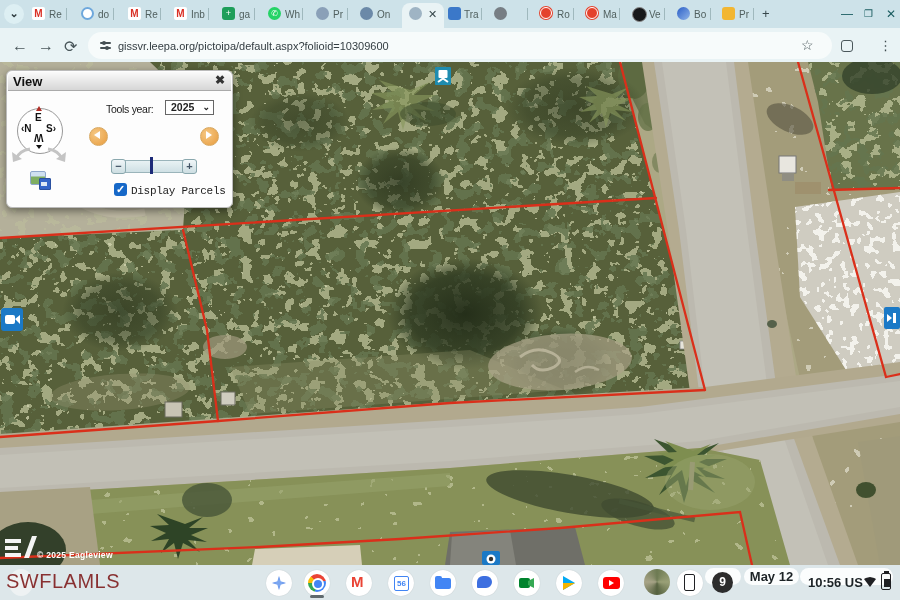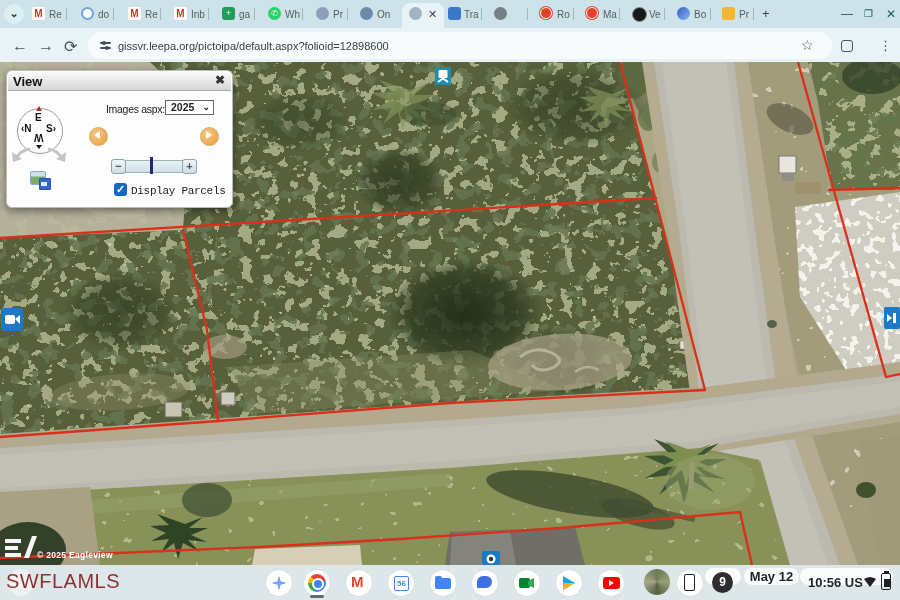--- a/index.html
+++ b/index.html
@@ -239,21 +239,21 @@
     <path d="M18 3 C11 4 6 8 4 13" stroke="#c4c4c4" stroke-width="2.8" fill="none"></path>
     <polygon points="0,6 1,16 10,13" fill="#c4c4c4"></polygon>
     <path d="M36 3 C43 4 48 8 50 13" stroke="#c4c4c4" stroke-width="2.8" fill="none"></path>
     <polygon points="54,6 53,16 44,13" fill="#c4c4c4"></polygon>
   </svg>
 
   <div style="position:absolute;left:23px;top:100px;width:14px;height:12px;background:linear-gradient(#cfe0f0 35%,#7fae62 40%);border:1.5px solid #8fa8cc;border-radius:2px;"></div>
   <div style="position:absolute;left:32px;top:107px;width:10px;height:10px;background:#3565c8;border:1px solid #2a50a0;border-radius:1px;"></div>
   <div style="position:absolute;left:34px;top:111px;width:6px;height:4px;background:#dfe8f5;"></div>
 
-  <div style="position:absolute;left:99px;top:32px;font-size:10.5px;color:#222;letter-spacing:-0.3px;">Images aspx:</div>
+  <div style="position:absolute;left:99px;top:32px;font-size:10.5px;color:#222;letter-spacing:-0.3px;">Tools year:</div>
   <div style="position:absolute;left:158px;top:29px;width:42px;height:13px;border:1px solid #666;background:#fff;font-size:10.5px;font-weight:bold;color:#222;padding-left:5px;line-height:13px;">2025 <span style="position:absolute;right:3px;top:0px;font-size:9px;">⌄</span></div>
 
   <div style="position:absolute;left:82px;top:56px;width:17px;height:17px;border-radius:50%;background:radial-gradient(circle at 35% 35%,#f5c884,#e89b3c);border:1px solid #d8a860;"></div>
   <div style="position:absolute;left:87px;top:60px;width:0;height:0;border-top:4px solid transparent;border-bottom:4px solid transparent;border-right:6px solid #fff;"></div>
   <div style="position:absolute;left:193px;top:56px;width:17px;height:17px;border-radius:50%;background:radial-gradient(circle at 35% 35%,#f5c884,#e89b3c);border:1px solid #d8a860;"></div>
   <div style="position:absolute;left:199px;top:60px;width:0;height:0;border-top:4px solid transparent;border-bottom:4px solid transparent;border-left:6px solid #fff;"></div>
 
   <div style="position:absolute;left:104px;top:89px;width:84px;height:11px;background:linear-gradient(#e8f2f4,#cfe0e4);border:1px solid #9ab4ba;border-radius:2px;"></div>
   <div style="position:absolute;left:104px;top:88px;width:13px;height:13px;background:linear-gradient(#f0f6f8,#cddee2);border:1px solid #8aa8ae;border-radius:3px;text-align:center;font-size:11px;font-weight:bold;color:#456;line-height:12px;">−</div>
   <div style="position:absolute;left:175px;top:88px;width:13px;height:13px;background:linear-gradient(#f0f6f8,#cddee2);border:1px solid #8aa8ae;border-radius:3px;text-align:center;font-size:11px;font-weight:bold;color:#456;line-height:12px;">+</div>
@@ -320,21 +320,21 @@
 
 <div class="abs" id="addrbar"></div>
 <div id="urlpill"></div>
 <div class="navico" style="left:12px;">←</div>
 <div class="navico" style="left:38px;">→</div>
 <div class="navico" style="left:64px;">⟳</div>
 <div style="position:absolute;left:100px;top:42px;width:11px;height:2px;background:#444f53;border-radius:1px;"></div>
 <div style="position:absolute;left:100px;top:47px;width:11px;height:2px;background:#444f53;border-radius:1px;"></div>
 <div style="position:absolute;left:102px;top:41px;width:4px;height:4px;border-radius:50%;background:#444f53;"></div>
 <div style="position:absolute;left:105px;top:46px;width:4px;height:4px;border-radius:50%;background:#444f53;"></div>
-<div style="position:absolute;left:118px;top:40px;font-size:11px;color:#333d42;">gissvr.leepa.org/pictoipa/default.aspx?folioid=12898600</div>
+<div style="position:absolute;left:118px;top:40px;font-size:11px;color:#333d42;">gissvr.leepa.org/pictoipa/default.aspx?folioid=10309600</div>
 <div style="position:absolute;left:801px;top:37px;font-size:14px;color:#49565a;">☆</div>
 <div style="position:absolute;left:841px;top:40px;width:10px;height:10px;border:1.5px solid #4a575b;border-radius:3px;"></div>
 <div style="position:absolute;left:879px;top:38px;font-size:13px;color:#3c4a4e;">⋮</div>
 
 <div class="abs" id="taskbar"></div>
 <div style="position:absolute;left:9px;top:569px;width:24px;height:27px;border-radius:50%;background:#eef2f3;"></div>
 <div style="position:absolute;left:6px;top:570px;font-size:20px;color:#7f1d1d;letter-spacing:0.5px;opacity:0.9;">SWFLAMLS</div>
 
 <div class="tico" style="left:266px;"></div>
 <div style="position:absolute;left:272px;top:576px;width:14px;height:14px;background:radial-gradient(circle,#7ba6f0 0 30%,#4078e8 70%);clip-path:polygon(50% 0,62% 38%,100% 50%,62% 62%,50% 100%,38% 62%,0 50%,38% 38%);"></div>

